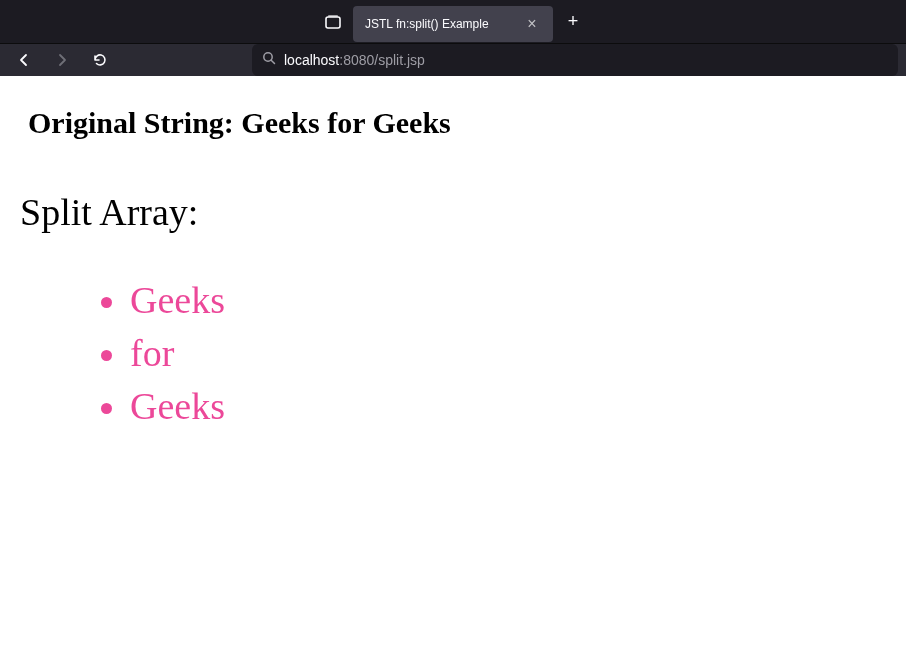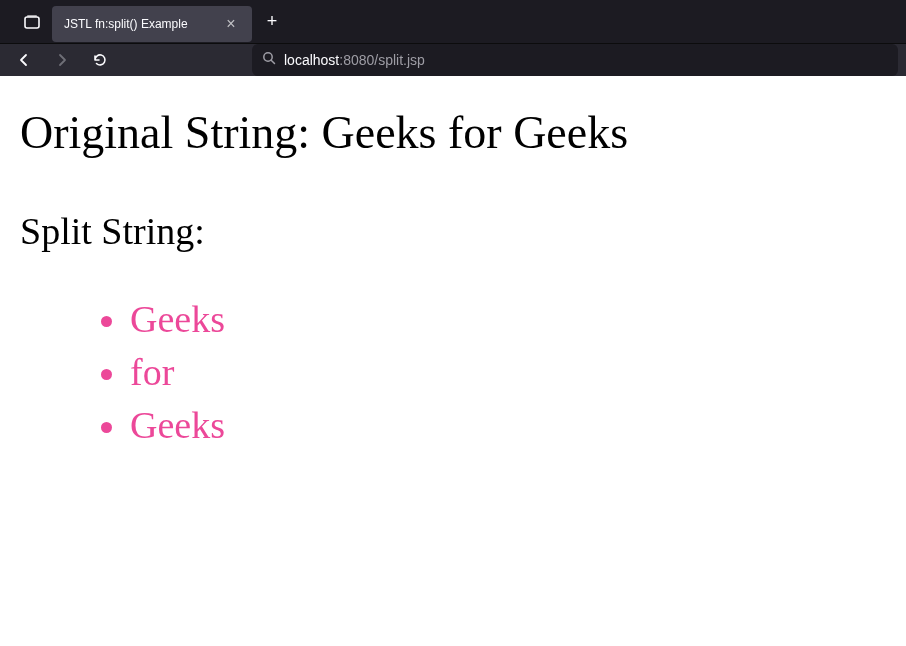--- a/index.html
+++ b/index.html
@@ -11,23 +11,24 @@
       overflow: hidden;
     }
     .browser-chrome {
       background: #1c1b22;
       width: 100%;
     }
     .tab-bar {
       display: flex;
       align-items: center;
       height: 44px;
-      padding: 0 16px;
+      padding: 0 8px;
       gap: 4px;
       border-bottom: 1px solid #0c0c0d;
+      justify-content: center;
     }
     .firefox-icon {
       width: 32px;
       height: 32px;
       display: flex;
       align-items: center;
       justify-content: center;
     }
     .tab {
       background: #42414d;
@@ -108,23 +109,23 @@
     }
     .url-text .host { color: #fbfbfe; }
     .url-text .port { color: #9e9da5; }
     .url-text .path { color: #9e9da5; }
     .content {
       padding: 20px 20px;
       background: #ffffff;
       font-family: "Times New Roman", Times, serif;
     }
     .content h2 {
-      font-size: 46px;
-      font-weight: normal;
-      margin: 10px 0 50px 0;
+      font-size: 30px;
+      font-weight: bold;
+      margin: 10px 0 50px 8px;
       color: #000;
     }
     .content p {
       font-size: 38px;
       color: #000;
       margin-bottom: 40px;
     }
     .content ul {
       list-style: disc;
       padding-left: 110px;
@@ -177,19 +178,19 @@
       </span>
       <span class="url-text">
         <span class="host">localhost</span><span class="port">:8080</span><span class="path">/split.jsp</span>
       </span>
     </div>
   </div>
 </div>
 
 <div class="content">
   <h2>Original String: Geeks for Geeks</h2>
-  <p>Split String:</p>
+  <p>Split Array:</p>
   <ul>
     <li>Geeks</li>
     <li>for</li>
     <li>Geeks</li>
   </ul>
 </div>
 
 </body></html>

